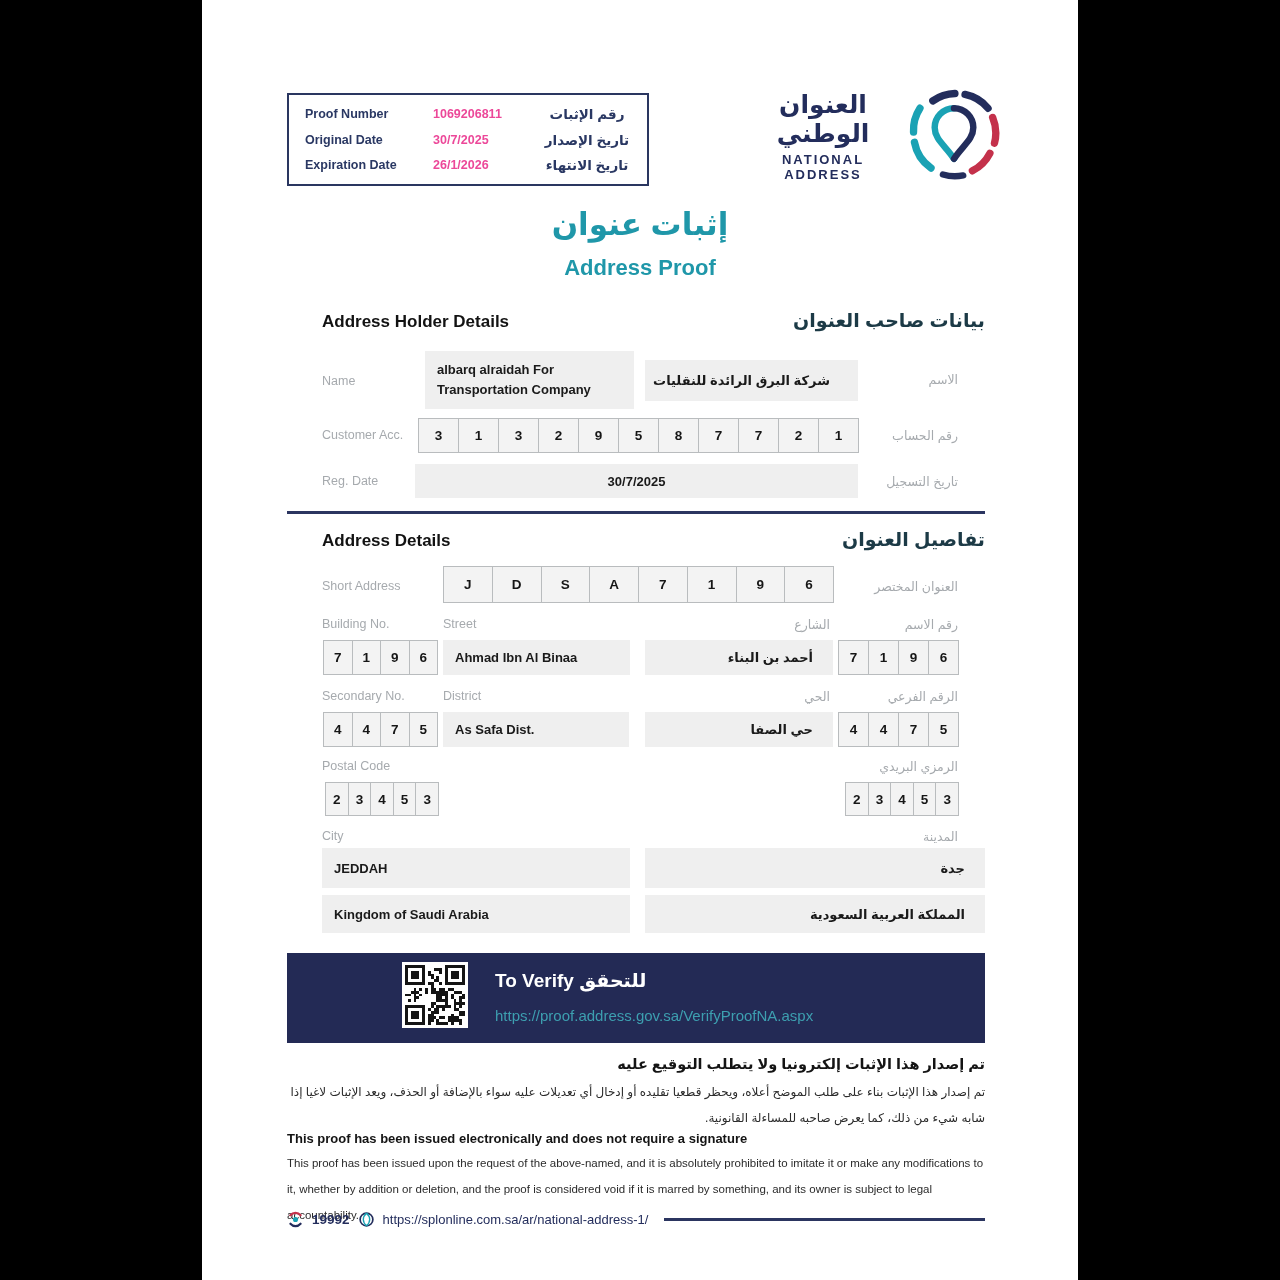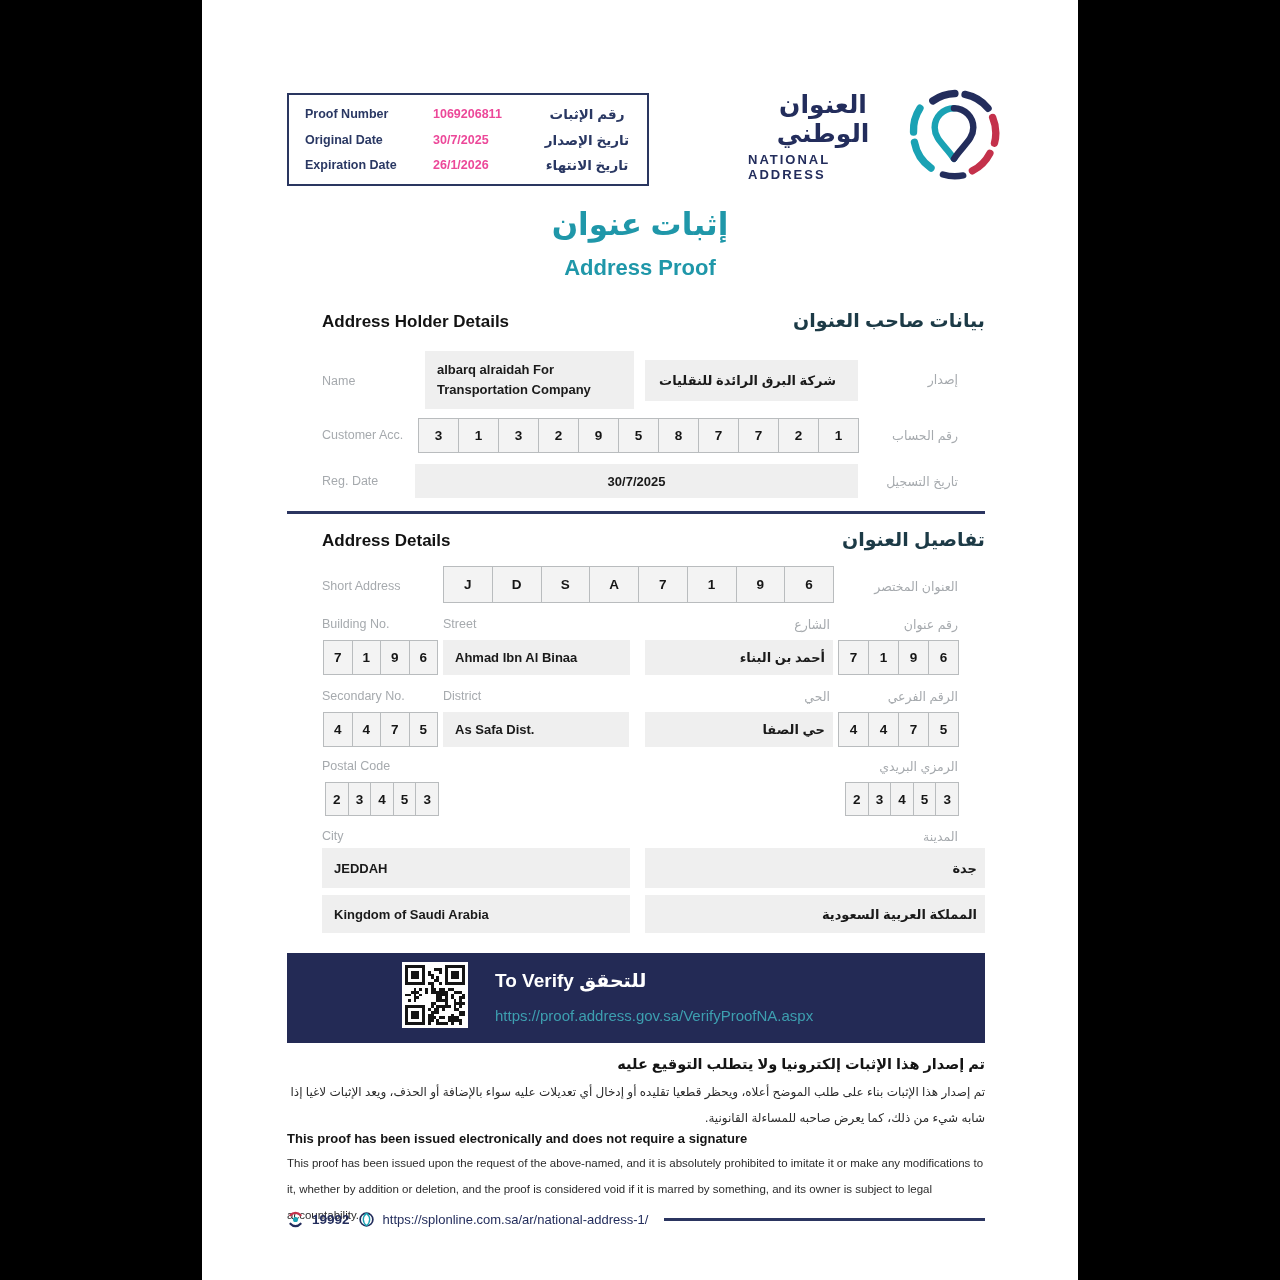--- a/index.html
+++ b/index.html
@@ -13,35 +13,35 @@
            display:flex;flex-direction:column;justify-content:space-evenly;padding:2px 16px;box-sizing:border-box;}
   .inforow{display:flex;align-items:center;font-size:12.5px;font-weight:bold;}
   .inforow .en{width:128px;color:#2a3863;}
   .inforow .val{width:110px;color:#ec4899;}
   .inforow .ar{flex:1;text-align:center;color:#2a3863;direction:rtl;font-size:13.5px;}
 
   
   .logo{left:748px;top:86px;width:252px;height:100px;display:flex;align-items:center;gap:10px;}
   .logo-texts{flex:1;text-align:left;}
   .logo-ar{font-size:25px;font-weight:bold;color:#232d5c;direction:rtl;text-align:center;}
-  .logo-en{font-size:13px;font-weight:bold;color:#232d5c;letter-spacing:2px;margin-top:4px;}
+  .logo-en{font-size:13px;font-weight:bold;color:#232d5c;letter-spacing:2px;margin-top:4px;text-align:center;}
 
   .title-ar{left:202px;top:206px;width:876px;text-align:center;font-size:31px;font-weight:bold;color:#1f97a9;direction:rtl;}
   .title-en{left:202px;top:255px;width:876px;text-align:center;font-size:22px;font-weight:bold;color:#1f97a9;}
 
   .sechead{left:287px;width:698px;display:flex;justify-content:space-between;align-items:baseline;}
   .sechead .en{font-size:17px;font-weight:bold;color:#121212;padding-left:35px;}
   .sechead .ar{font-size:19px;font-weight:bold;color:#1c3a46;direction:rtl;}
 
   .lbl{font-size:12.5px;color:#a6aaae;}
   .lbl.ar{direction:rtl;text-align:right;}
 
   .vbox{background:#efefef;display:flex;align-items:center;font-weight:bold;font-size:13px;color:#1a1a1a;box-sizing:border-box;}
   .vbox.center{justify-content:center;}
-  .vbox.rtl{direction:rtl;padding-right:8px;}
+  .vbox.rtl{direction:rtl;padding-right:20px;}
   .vbox.pad{padding-left:12px;}
 
   .cells{display:flex;padding-left:1px;}
   .cells .cellbox{flex:1;margin-left:-1px;border:1px solid #b9bcbe;background:#f3f3f3;
         display:flex;align-items:center;justify-content:center;
         font-weight:bold;font-size:13.5px;color:#161616;}
 
   .divider{left:287px;width:698px;height:3px;background:#2b3560;}
 
   .verifybar{left:287px;top:953px;width:698px;height:90px;background:#232a55;}
@@ -112,21 +112,21 @@
   <div class="abs title-en">Address Proof</div>
 
   <div class="abs sechead" style="top:309px;">
     <span class="en">Address Holder Details</span>
     <span class="ar">بيانات صاحب العنوان</span>
   </div>
 
   <div class="abs lbl" style="left:322px;top:374px;">Name</div>
   <div class="abs vbox pad" style="left:425px;top:351px;width:209px;height:58px;line-height:1.55;">albarq alraidah For Transportation Company</div>
   <div class="abs vbox center rtl" style="left:645px;top:360px;width:213px;height:41px;">شركة البرق الرائدة للنقليات</div>
-  <div class="abs lbl ar" style="left:880px;top:372px;width:78px;">إصدار</div>
+  <div class="abs lbl ar" style="left:880px;top:372px;width:78px;">الاسم</div>
 
   <div class="abs lbl" style="left:322px;top:428px;">Customer Acc.</div>
   <div class="abs cells" style="left:418px;top:418px;width:440px;height:35px;">
       <div class="cellbox">3</div>
       <div class="cellbox">1</div>
       <div class="cellbox">3</div>
       <div class="cellbox">2</div>
       <div class="cellbox">9</div>
       <div class="cellbox">5</div>
       <div class="cellbox">8</div>
@@ -157,21 +157,21 @@
       <div class="cellbox">7</div>
       <div class="cellbox">1</div>
       <div class="cellbox">9</div>
       <div class="cellbox">6</div>
     </div>
   <div class="abs lbl ar" style="left:858px;top:579px;width:100px;">العنوان المختصر</div>
 
   <div class="abs lbl" style="left:322px;top:617px;">Building No.</div>
   <div class="abs lbl" style="left:443px;top:617px;">Street</div>
   <div class="abs lbl ar" style="left:770px;top:617px;width:60px;">الشارع</div>
-  <div class="abs lbl ar" style="left:878px;top:617px;width:80px;">رقم عنوان</div>
+  <div class="abs lbl ar" style="left:878px;top:617px;width:80px;">رقم الاسم</div>
 
   <div class="abs cells" style="left:323px;top:640px;width:114px;height:35px;">
       <div class="cellbox">7</div>
       <div class="cellbox">1</div>
       <div class="cellbox">9</div>
       <div class="cellbox">6</div>
     </div>
   <div class="abs vbox pad" style="left:443px;top:640px;width:187px;height:35px;">Ahmad Ibn Al Binaa</div>
   <div class="abs vbox rtl" style="left:645px;top:640px;width:188px;height:35px;">أحمد بن البناء</div>
   <div class="abs cells" style="left:838px;top:640px;width:120px;height:35px;">

